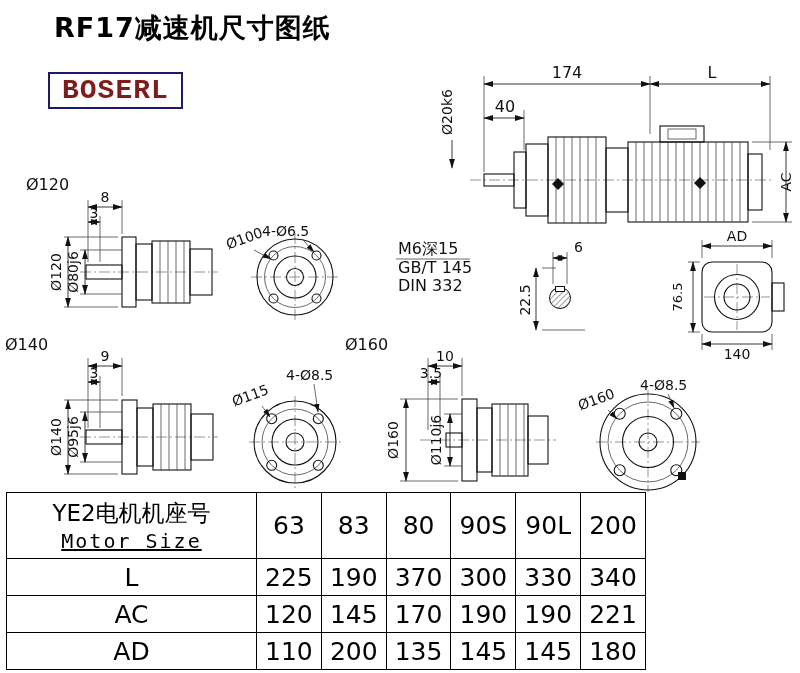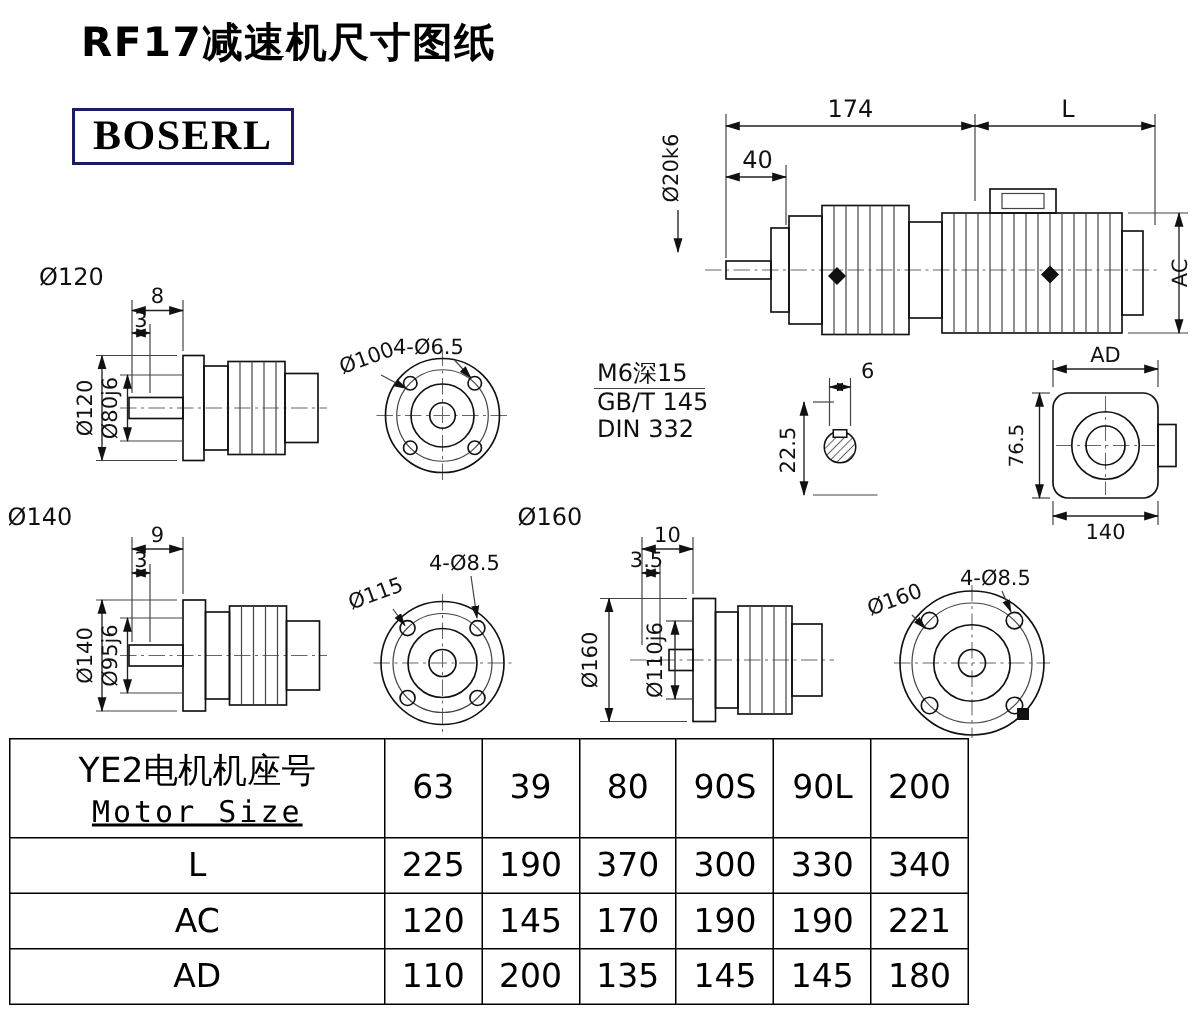--- a/index.html
+++ b/index.html
@@ -1,38 +1,38 @@
 <!DOCTYPE html>
 <html><head>
 <meta charset="utf-8">
 <style>
   * { margin:0; padding:0; box-sizing:border-box; }
   html,body { width:800px; height:673px; background:#fff; }
   body { font-family:"DejaVu Sans","Liberation Sans",sans-serif; color:#000; }
   .page { position:relative; width:800px; height:673px; background:#fff; overflow:hidden;border-radius:12px; }
   .title { position:absolute; left:54px; top:10px; font-size:27px; font-weight:bold; letter-spacing:1px; }
   .logo { position:absolute; left:48px; top:72px; border:2px solid #1b1b6e; padding:1px 12px; background:#fff; }
-  .logo span { font-family:Liberation Serif, serif; font-weight:bold; font-size:28px; color:#000000; letter-spacing:1px; }
+  .logo span { font-family:Liberation Mono, monospace; font-weight:bold; font-size:28px; color:#7f1d1d; letter-spacing:1px; }
   svg.drawing { position:absolute; left:0; top:0; }
   .ln  { stroke:#111; stroke-width:1.1; fill:none; }
   .thin{ stroke:#444; stroke-width:0.8; fill:none; }
   .dim { stroke:#222; stroke-width:0.9; fill:none; }
   .cl  { stroke:#666; stroke-width:0.7; fill:none; stroke-dasharray:11 3 2 3; }
   text { font-family:"DejaVu Sans","Liberation Sans",sans-serif; font-size:14px; fill:#111; }
   text.big { font-size:16px; }
   text.lbl { font-size:16px; }
   text.sm { font-size:13px; }
   .mark { fill:#111; stroke:none; }
   table.spec { position:absolute; left:6px; top:492px; width:640px; border-collapse:collapse; table-layout:fixed; background:#fff; }
   table.spec td, table.spec th { border:1.5px solid #000; text-align:center; vertical-align:middle; font-weight:normal; }
   tr.h1 { height:66px; }
   tr.h2 { height:37px; }
   .hdr-cn { font-size:23px; }
   .hdr-en { font-size:20px; font-family:"DejaVu Sans Mono","Liberation Mono",monospace; letter-spacing:2px;text-decoration:underline; }
-  .cell { font-size:22px; }
+  .cell { font-size:25px; }
 </style>
 </head>
 <body>
 
 <div class="page">
 
   <h1 class="title">RF17减速机尺寸图纸</h1>
   <div class="logo">
     <span>BOSERL</span>
   </div>
@@ -292,21 +292,21 @@
         <col>
         <col>
     </colgroup>
     <tbody>
         <tr class="h1">
       <th>
         <div class="hdr-cn">YE2电机机座号</div>
         <div class="hdr-en">Motor Size</div>
       </th>
       <td class="cell">63</td>
-      <td class="cell">39</td>
+      <td class="cell">83</td>
       <td class="cell">80</td>
       <td class="cell">90S</td>
       <td class="cell">90L</td>
       <td class="cell">200</td>
     </tr>
     <tr class="h2">
       <td class="cell">L</td>
       <td class="cell">225</td>
       <td class="cell">190</td>
       <td class="cell">370</td>

